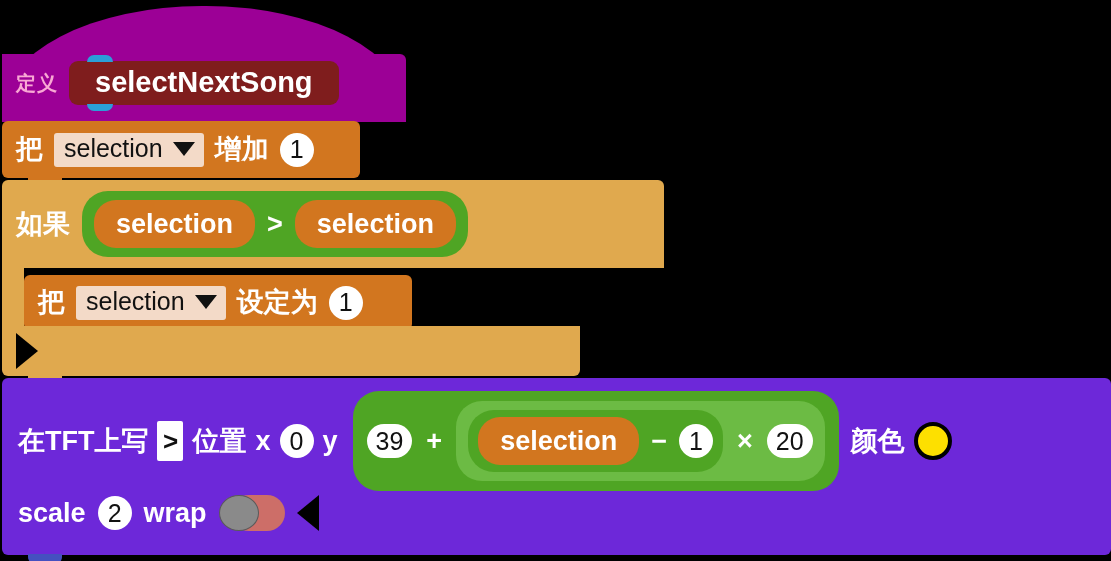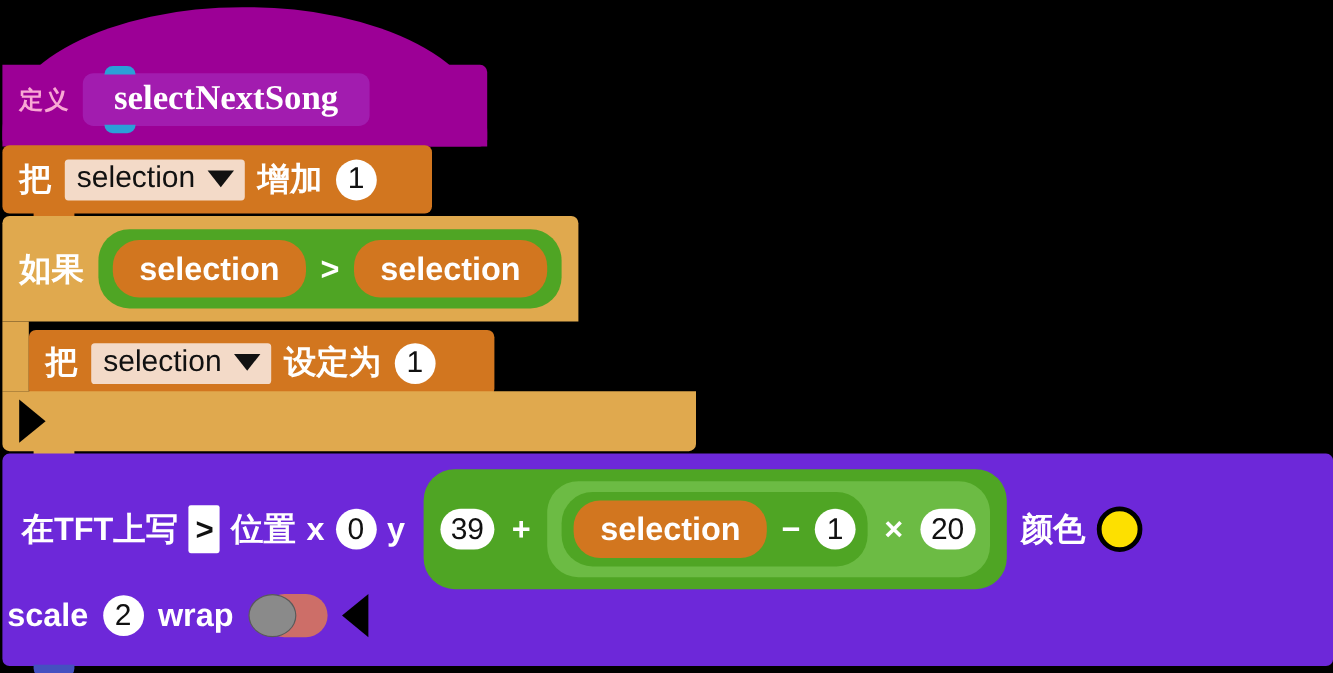--- a/index.html
+++ b/index.html
@@ -28,23 +28,23 @@
   }
   .hat-notch{
     position:absolute;left:28px;top:112px;width:34px;height:10px;
     background:#9c0096;border-radius:0 0 7px 7px;
   }
   .hat-row{
     position:absolute;left:14px;top:47px;height:60px;display:flex;align-items:center;gap:11px;
   }
   .define-word{color:#f9a8d4;font-weight:bold;font-size:20px;letter-spacing:1px;}
   .proc-block{
-    position:relative;background:#a21caf;border-radius:9px;
+    position:relative;background:#7f1d1d;border-radius:9px;
     padding:8px 26px 9px 26px;height:44px;box-sizing:border-box;
-    display:flex;align-items:center;font-family:Liberation Serif, serif;
+    display:flex;align-items:center;
   }
   .proc-block:before,.proc-block:after{
     content:"";position:absolute;left:18px;width:26px;height:7px;background:#2b9fd8;
   }
   .proc-block:before{top:-6px;border-radius:7px 7px 0 0;}
   .proc-block:after{bottom:-6px;border-radius:0 0 7px 7px;}
   .proc-name{color:#fff;font-weight:bold;font-size:29px;white-space:nowrap;}
 
   
   .sblock{position:absolute;box-sizing:border-box;display:flex;align-items:center;}
@@ -140,21 +140,21 @@
       <span class="dtext">selection</span>
       <span class="caret"></span>
     </span>
     <span class="lbl">增加</span>
     <span class="numoval">
       <span>1</span>
     </span>
     <span class="notch-b orange"></span>
   </div>
 
-  <div class="sblock tan" style="left:2px;top:180px;width:480px;height:88px;border-radius:6px 6px 0 0;padding:0 14px;gap:12px;">
+  <div class="sblock tan" style="left:2px;top:180px;width:662px;height:88px;border-radius:6px 6px 0 0;padding:0 14px;gap:12px;">
     <span class="lbl">如果</span>
     <span class="greenop g-dark" style="height:66px;padding:0 12px;gap:4px;">
       <span class="varoval">
         <span>selection</span>
       </span>
       <span class="op-sym">&gt;</span>
       <span class="varoval">
         <span>selection</span>
       </span>
     </span>
@@ -213,21 +213,21 @@
           <span class="numoval">
             <span>20</span>
           </span>
         </span>
       </span>
 
       <span class="lbl" style="margin-left:3px;">颜色</span>
       <span class="swatch"></span>
     </div>
 
-    <div style="position:absolute;left:4px;top:105px;height:60px;display:flex;align-items:center;gap:12px;">
+    <div style="position:absolute;left:16px;top:105px;height:60px;display:flex;align-items:center;gap:12px;">
       <span class="lbl">scale</span>
       <span class="numoval">
         <span>2</span>
       </span>
       <span class="lbl">wrap</span>
       <span class="toggle">
         <span class="track"></span>
         <span class="knob"></span>
       </span>
       <span class="tri-left"></span>

